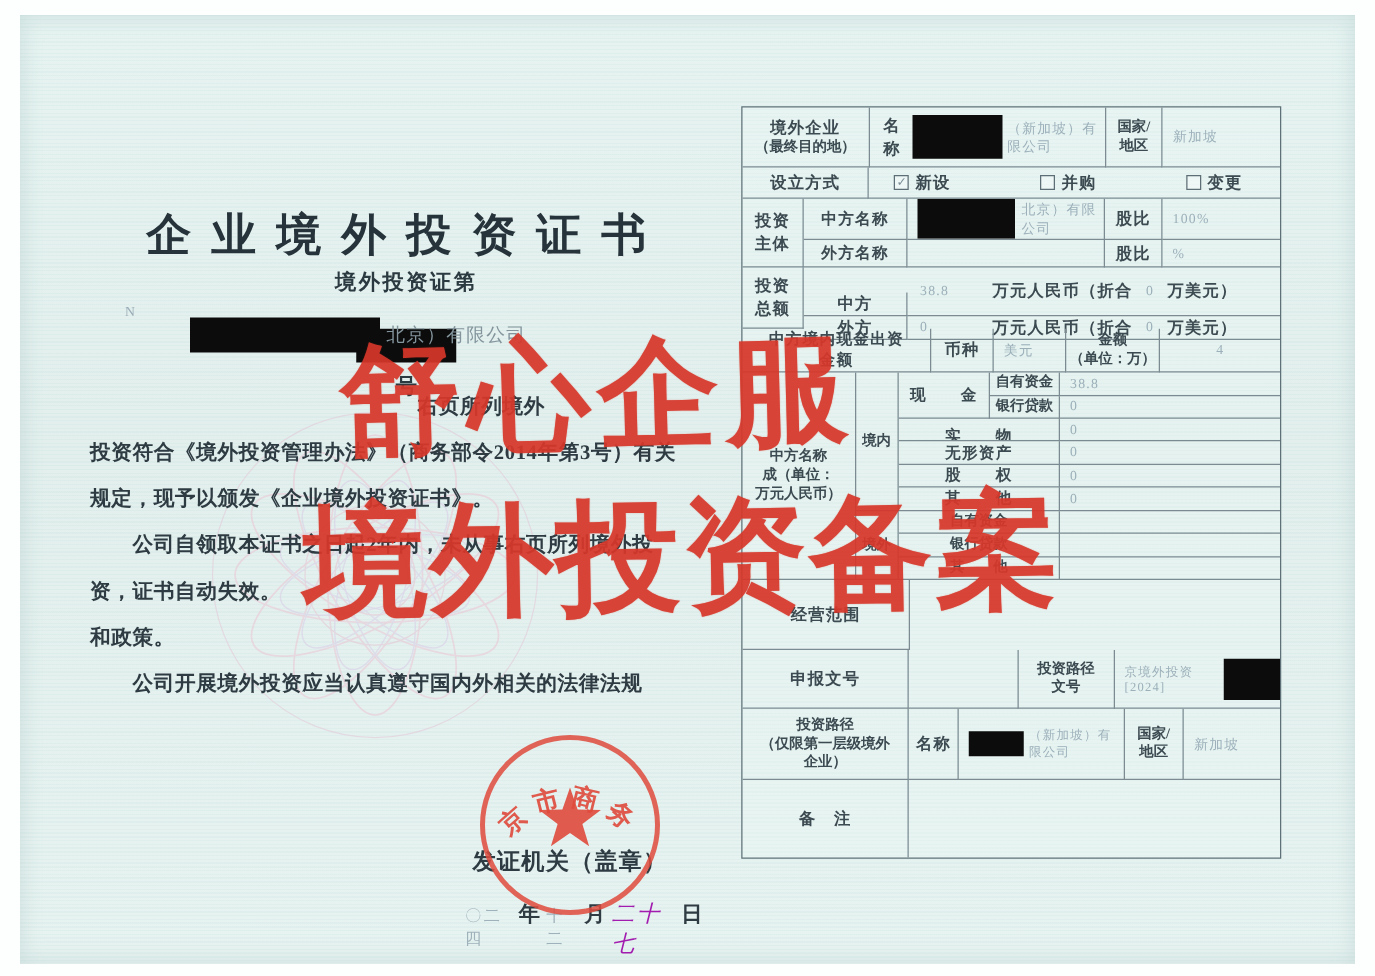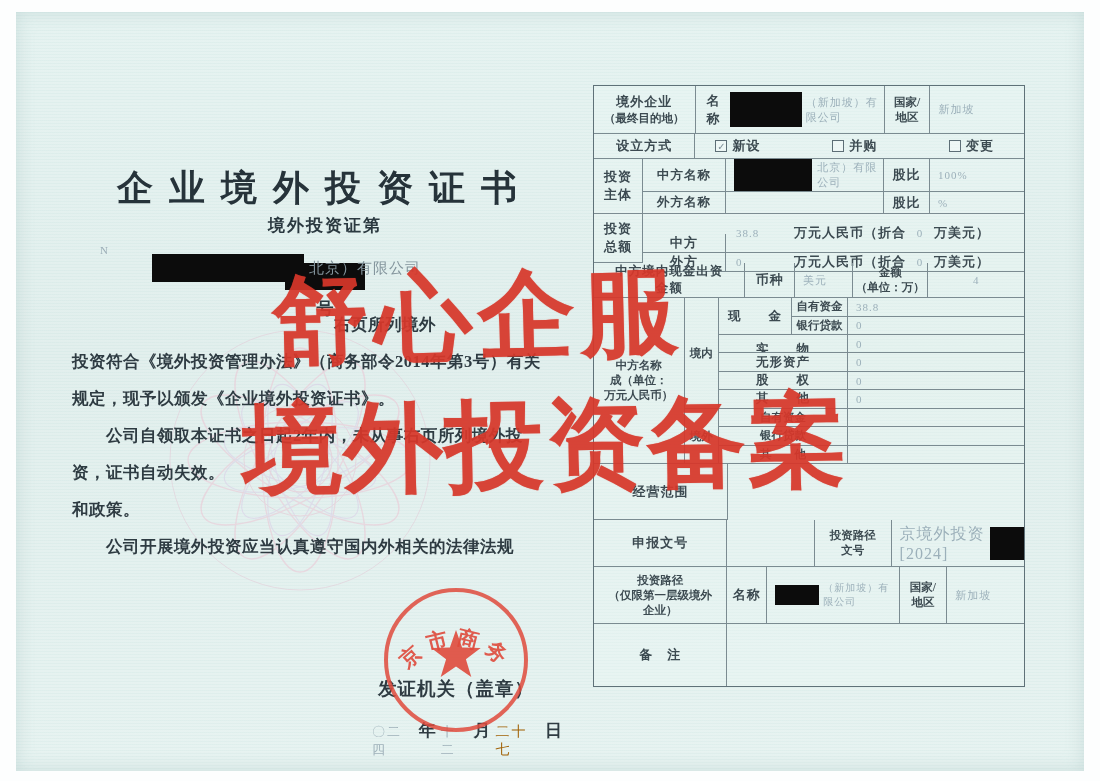--- a/index.html
+++ b/index.html
@@ -31,21 +31,21 @@
   .para .ln { height:37px; line-height:37px; font-size:16.5px; font-weight:600;
               color:#2e3b42; letter-spacing:.5px; white-space:nowrap; }
   .para .ln.indent1 { padding-left:262px; }
 
   
   .seal-caption { position:absolute; left:368px; top:676px; width:176px; text-align:center;
                   font-size:18.5px; font-weight:700; color:#2e3b42; letter-spacing:1px; z-index:6; }
   .date-line { position:absolute; left:372px; top:719px; width:190px; display:flex;
                align-items:baseline; gap:5px; z-index:6; }
   .date-line .faint-num { font-size:13px; color:#9fb1ba; letter-spacing:2px; }
-  .date-line .mid-num { font-size:14px; color:#a16207; letter-spacing:2px; }
+  .date-line .mid-num { font-size:18px; color:#a21caf; letter-spacing:2px;font-style:italic; }
   .date-line .dk { font-size:17px; font-weight:700; color:#2e3b42; }
   .seal { position:absolute; left:372px; top:584px; z-index:7; }
 
   
   .wm { position:absolute; font-weight:700; color:#d7372a; z-index:40; white-space:nowrap;
         text-shadow:0 0 1px rgba(215,55,42,.6); }
   .wm1 { left:272px; top:252px; font-size:97px; letter-spacing:6px; transform:rotate(-1.5deg); opacity:.93; }
   .wm2 { left:243px; top:380px; font-size:99px; letter-spacing:2px; transform:rotate(-1deg); opacity:.93; }
 
   
@@ -374,21 +374,21 @@
     <div class="row" style="height:47px;">
       <div class="c" style="width:134px;">
         <span class="lab">申报文号</span>
       </div>
       <div class="c" style="width:88px;"></div>
       <div class="c vcol" style="width:77px;">
         <span class="lab2">投资路径</span>
         <span class="lab2">文号</span>
       </div>
       <div class="c last left-al" style="width:133px;gap:3px;">
-        <span class="faint" style="font-size:16px;">京境外投资[2024]</span>
+        <span class="faint" style="font-size:10px;">京境外投资[2024]</span>
         <span class="redact" style="width:52px;height:33px;"></span>
       </div>
     </div>
 
     <div class="row" style="height:57px;">
       <div class="c vcol" style="width:134px;">
         <span class="lab2">投资路径</span>
         <span class="lab2">（仅限第一层级境外</span>
         <span class="lab2">企业）</span>
       </div>

